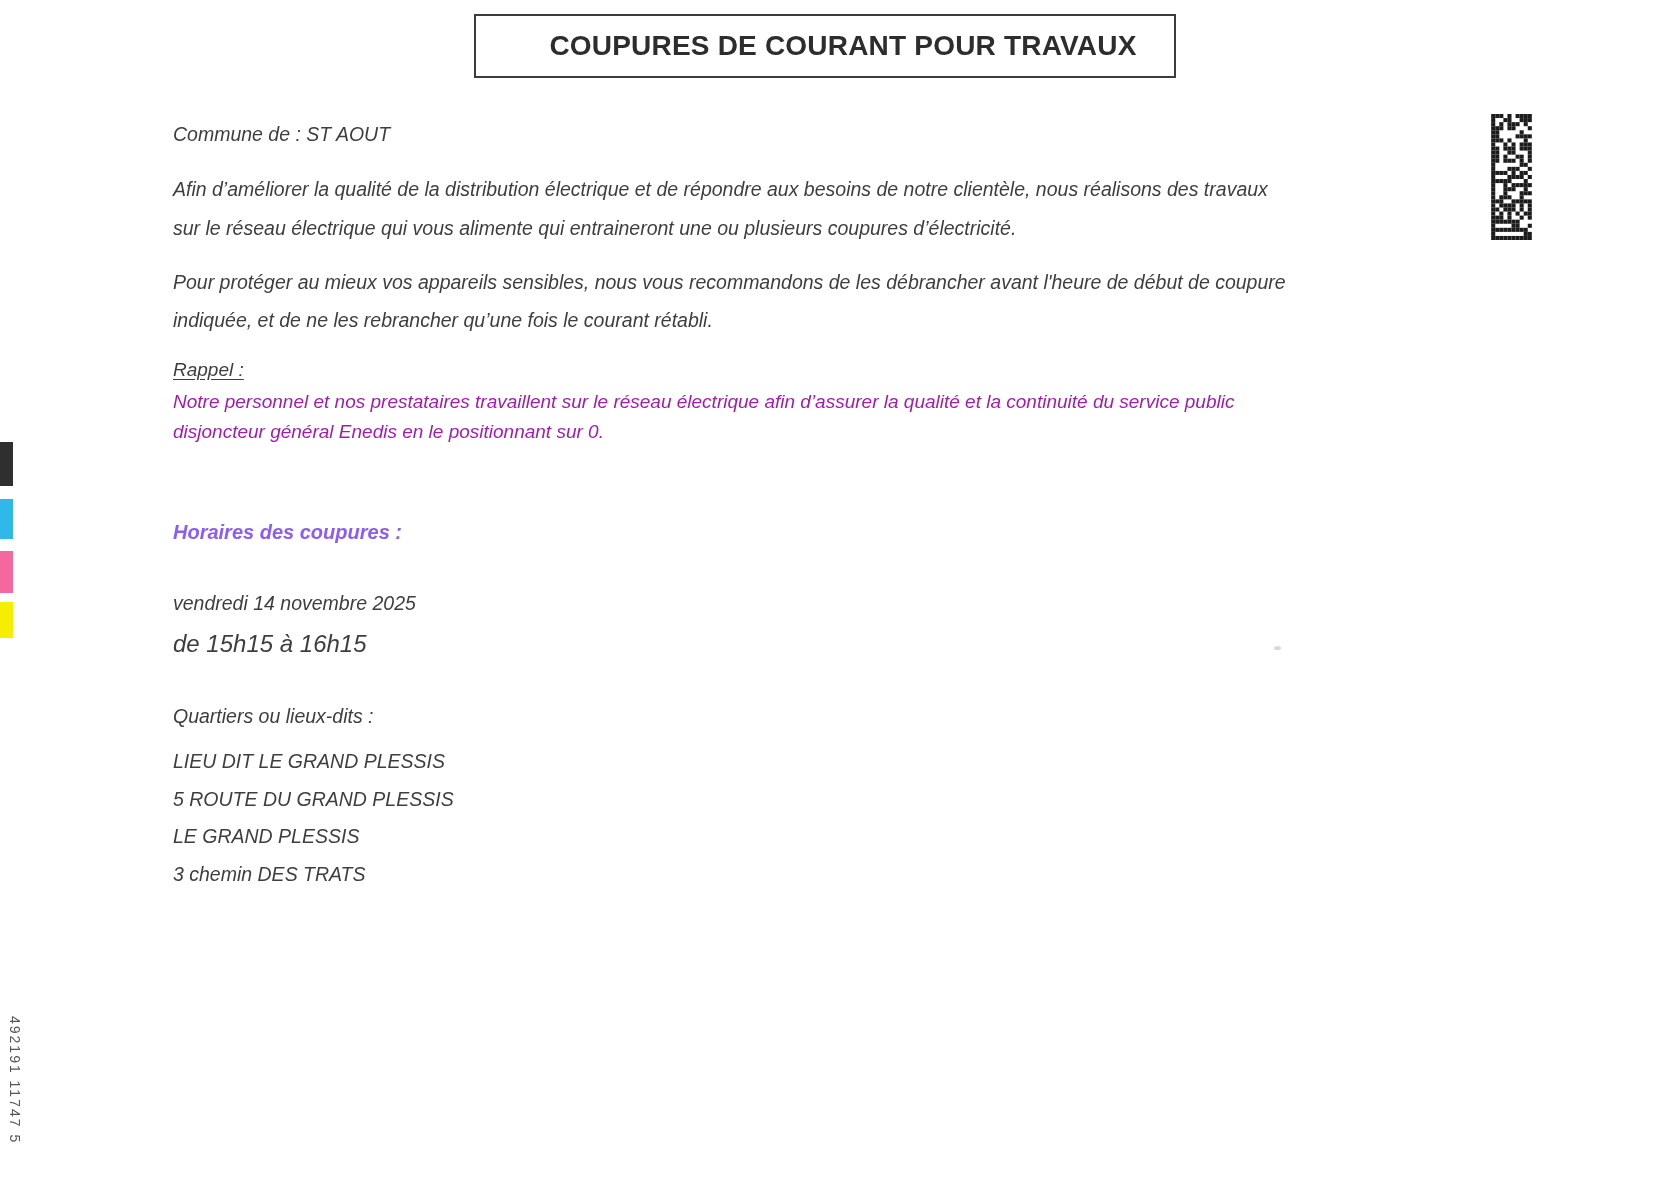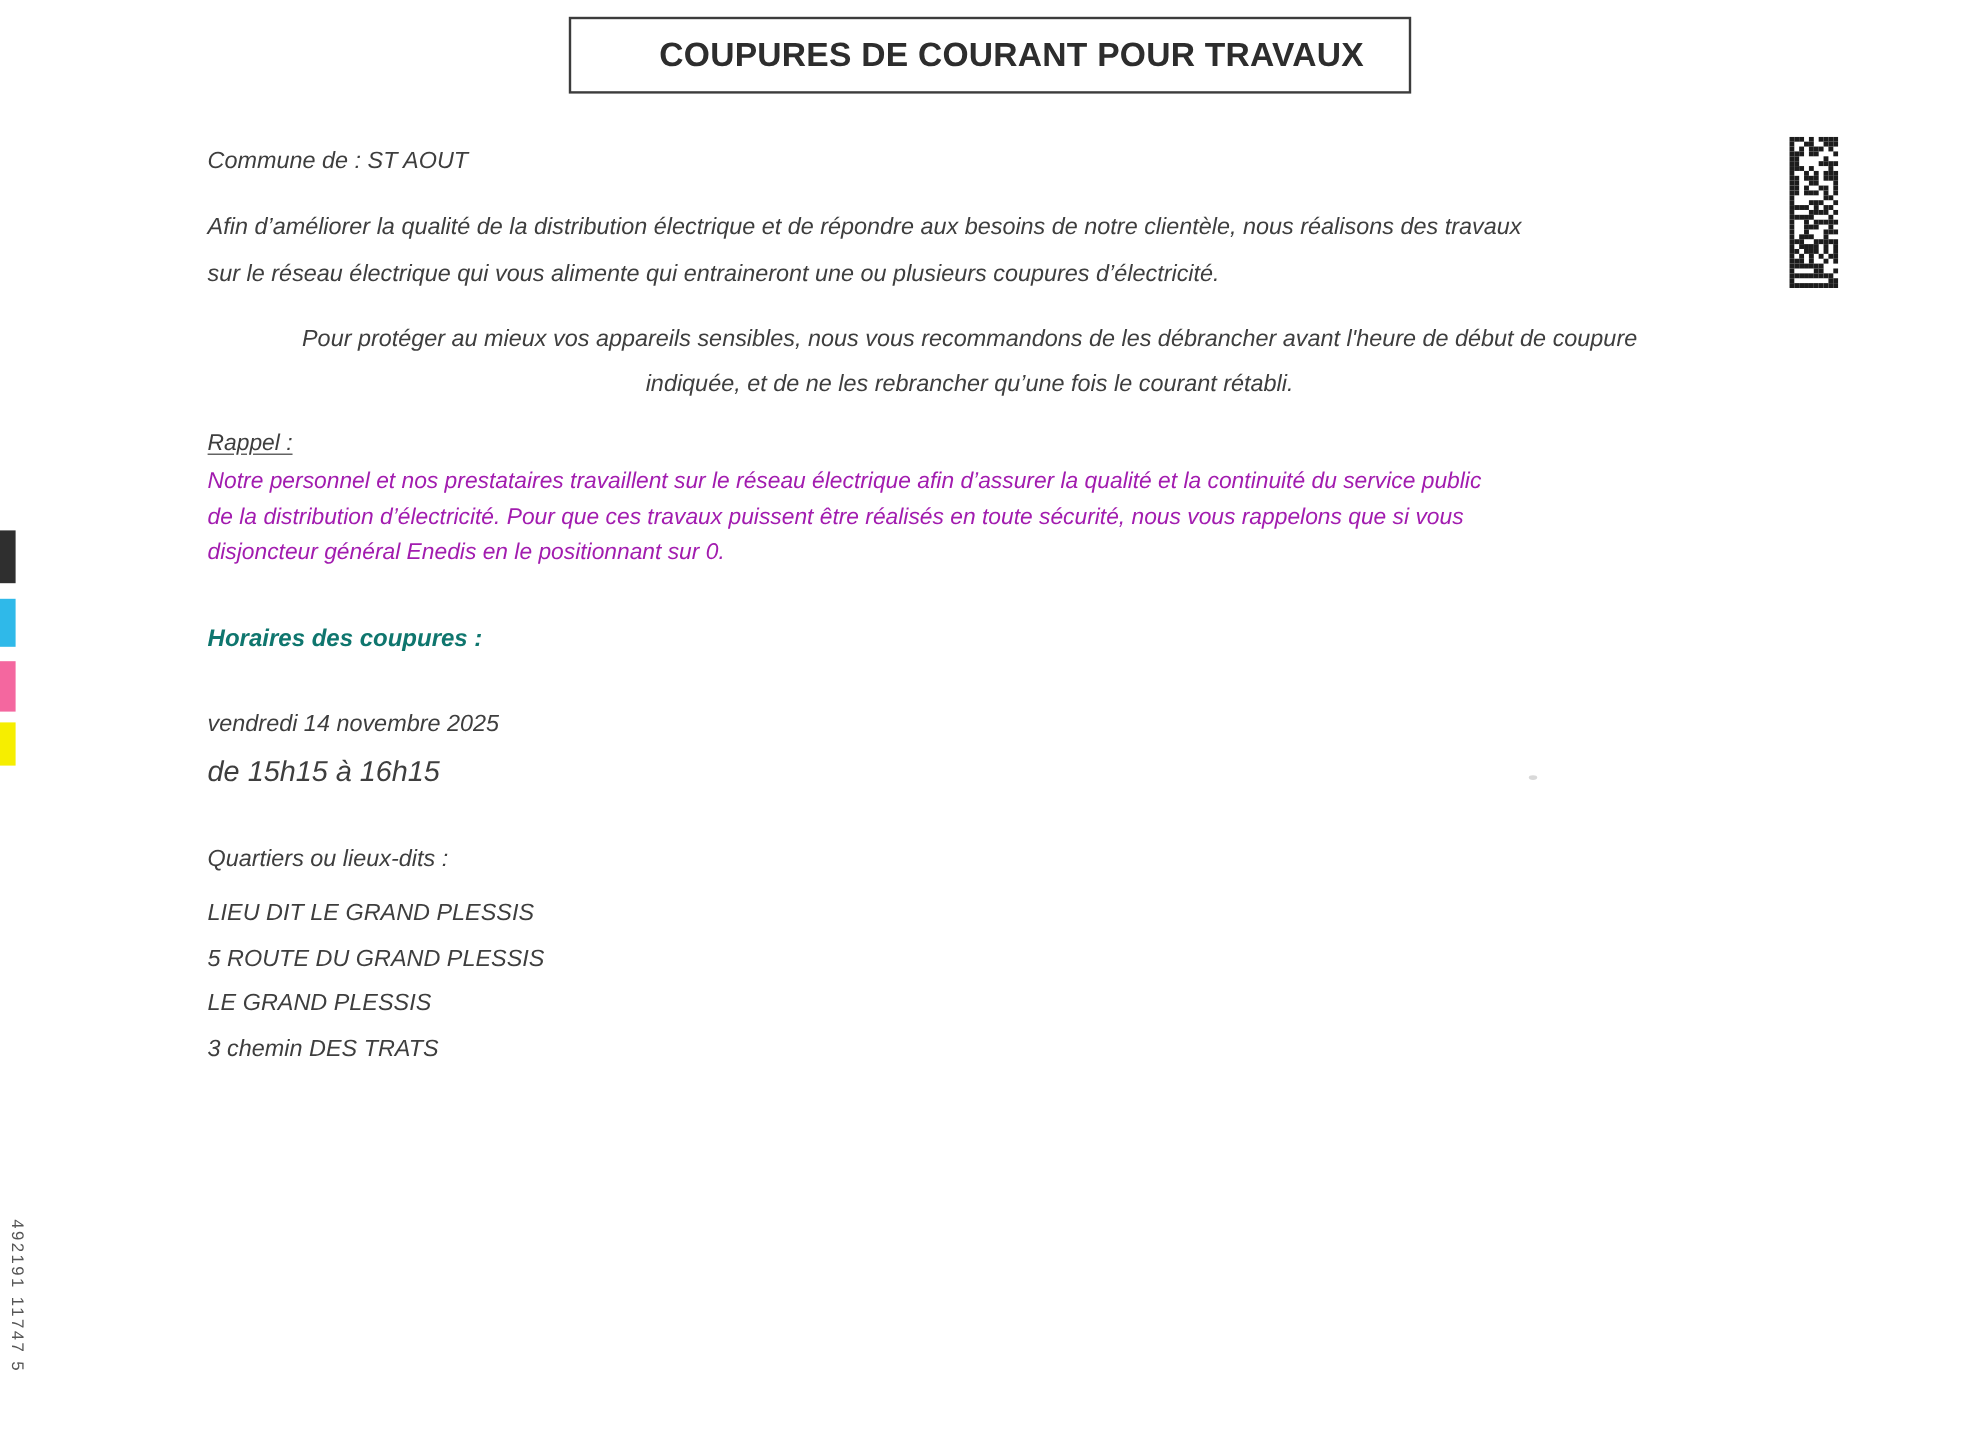--- a/index.html
+++ b/index.html
@@ -18,27 +18,27 @@
     border:2px solid #3c3c3c;display:flex;align-items:center;justify-content:center;
   }
   .title-box .title{
     font-size:28px;font-weight:bold;color:#2d2d2d;letter-spacing:0.2px;white-space:nowrap;margin-left:36px;
   }
 
   
   .block{position:absolute;left:173px;width:1270px;font-style:italic;}
   .commune{top:123px;font-size:19.5px;}
   .para1{top:170px;font-size:19.5px;line-height:39px;}
-  .para2{top:263px;font-size:19.5px;line-height:38px;text-align:center;}
+  .para2{top:263px;font-size:19.5px;line-height:38px;}
   .rappel-heading{
     top:359px;font-size:19px;font-style:italic;text-decoration:underline;
     text-underline-offset:3px;width:auto;
   }
   .rappel-para{top:387px;font-size:19px;font-style:italic;line-height:29.5px;color:#a21caf;}
-  .horaires-heading{top:521px;font-size:20px;font-weight:bold;color:#0f766e;}
+  .horaires-heading{top:521px;font-size:20px;font-weight:bold;color:#8b5cf6;}
   .outage-date{top:592px;font-size:19.5px;}
   .outage-time{top:630px;font-size:24px;}
   .quartiers-heading{top:705px;font-size:19.5px;}
   .quartiers-list{top:743px;font-size:19.5px;line-height:37.5px;}
 
   
   .datamatrix{position:absolute;left:1491px;top:114px;width:41px;height:126px;}
 
   
   .print-bar{position:absolute;left:0;width:13px;}
@@ -75,21 +75,20 @@
 
   <div class="block para2">
     <div>Pour protéger au mieux vos appareils sensibles, nous vous recommandons de les débrancher avant l'heure de début de coupure</div>
     <div>indiquée, et de ne les rebrancher qu’une fois le courant rétabli.</div>
   </div>
 
   <div class="block rappel-heading">Rappel :</div>
 
   <div class="block rappel-para">
     <div>Notre personnel et nos prestataires travaillent sur le réseau électrique afin d’assurer la qualité et la continuité du service public</div>
-    <div>de la distribution d’électricité. Pour que ces travaux puissent être réalisés en toute sécurité, nous vous rappelons que si vous</div>
     <div>disjoncteur général Enedis en le positionnant sur 0.</div>
   </div>
 
   <div class="block horaires-heading">Horaires des coupures :</div>
 
   <div class="block outage-date">vendredi 14 novembre 2025</div>
   <div class="block outage-time">de 15h15 à 16h15</div>
 
   <div class="block quartiers-heading">Quartiers ou lieux-dits :</div>
 

